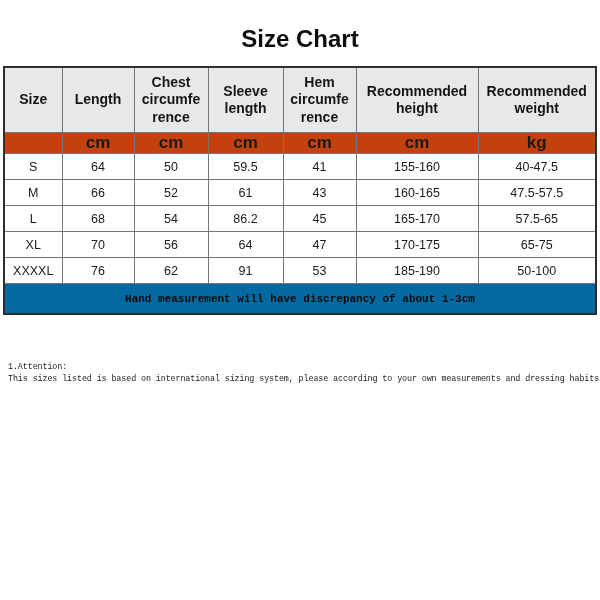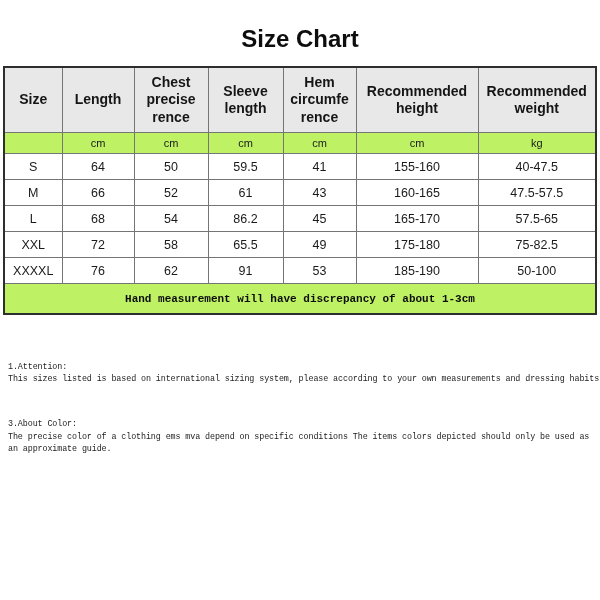--- a/index.html
+++ b/index.html
@@ -38,39 +38,39 @@
   .size-table thead tr.hdr th {
     background: #e8e8e8;
     font-size: 14px;
     font-weight: bold;
     height: 64px;
     line-height: 1.22;
     white-space: pre-line;
     color: #151515;
   }
   .size-table thead tr.units th {
-    background: #bef264;
-    font-weight: normal;
-    font-size: 11px;
+    background: #c2410c;
+    font-weight: bold;
+    font-size: 17px;
     height: 20px;
     color: #1a1a1a;
   }
   .size-table tbody td {
     font-size: 12.5px;
     height: 25px;
     background: #ffffff;
     color: #1a1a1a;
   }
   .size-table td.note {
     height: 29px;
     font-family: "Liberation Mono", monospace;
     font-weight: bold;
     font-size: 11px;
     letter-spacing: 0px;
-    background: #bef264;
+    background: #0369a1;
     color: #0d0d0d;
   }
   col.c-size { width: 58px; }
   col.c-length { width: 72px; }
   col.c-chest { width: 74px; }
   col.c-sleeve { width: 75px; }
   col.c-hem { width: 73px; }
   col.c-height { width: 122px; }
   col.c-weight { width: 118px; }
   .sections {
@@ -98,21 +98,21 @@
         <col class="c-sleeve">
       <col class="c-hem">
         <col class="c-height">
         <col class="c-weight">
     </colgroup>
     <thead>
       <tr class="hdr">
         <th>Size</th>
         <th>Length</th>
         <th>Chest
-precise
+circumfe
 rence</th>
         <th>Sleeve
 length</th>
         <th>Hem
 circumfe
 rence</th>
         <th>Recommended
 height</th>
         <th>Recommended
 weight</th>
@@ -149,27 +149,27 @@
         <tr>
           <td>L</td>
           <td>68</td>
           <td>54</td>
           <td>86.2</td>
           <td>45</td>
           <td>165-170</td>
           <td>57.5-65</td>
         </tr>
         <tr>
-          <td>XXL</td>
-          <td>72</td>
-          <td>58</td>
-          <td>65.5</td>
-          <td>49</td>
-          <td>175-180</td>
-          <td>75-82.5</td>
+          <td>XL</td>
+          <td>70</td>
+          <td>56</td>
+          <td>64</td>
+          <td>47</td>
+          <td>170-175</td>
+          <td>65-75</td>
         </tr>
         <tr>
           <td>XXXXL</td>
           <td>76</td>
           <td>62</td>
           <td>91</td>
           <td>53</td>
           <td>185-190</td>
           <td>50-100</td>
         </tr>
@@ -177,18 +177,15 @@
     <tfoot>
       <tr>
         <td class="note" colspan="7">Hand measurement will have discrepancy of about 1-3cm</td>
       </tr>
     </tfoot>
   </table>
 
   <div class="sections">
     <div class="section">1.Attention:
 This sizes listed is based on international sizing system, please according to your own measurements and dressing habits to choose your suitable size.</div>
-    <div class="section">3.About Color:
-The precise color of a clothing ems mva depend on specific conditions The items colors depicted should only be used as
-an approximate guide.</div>
     
   </div>
 </div>
 
 </body></html>

